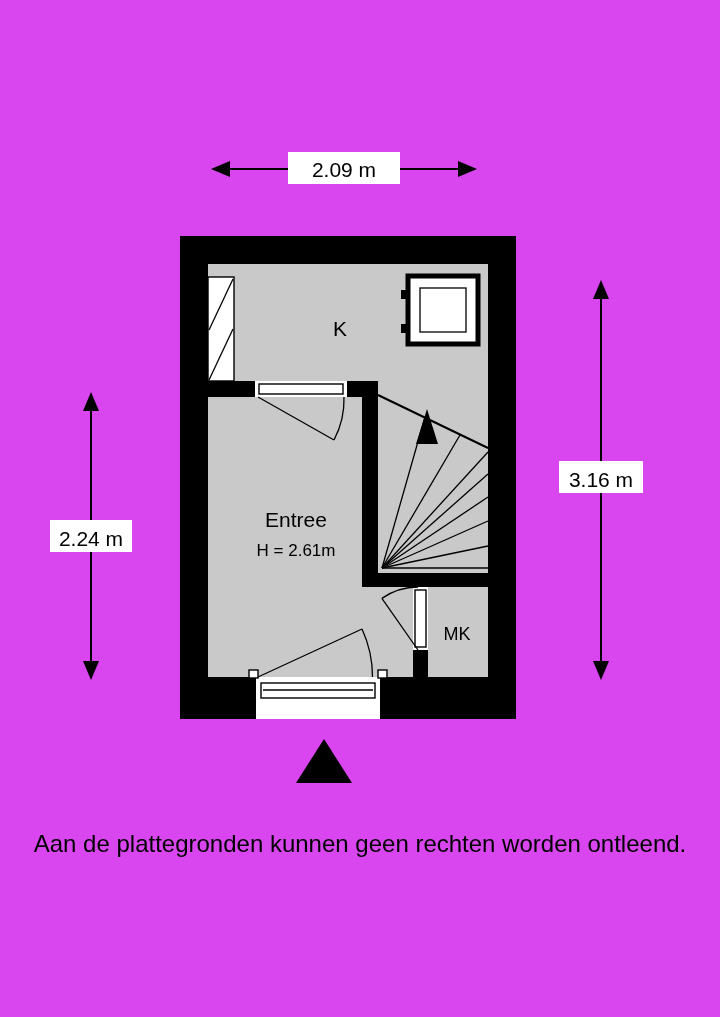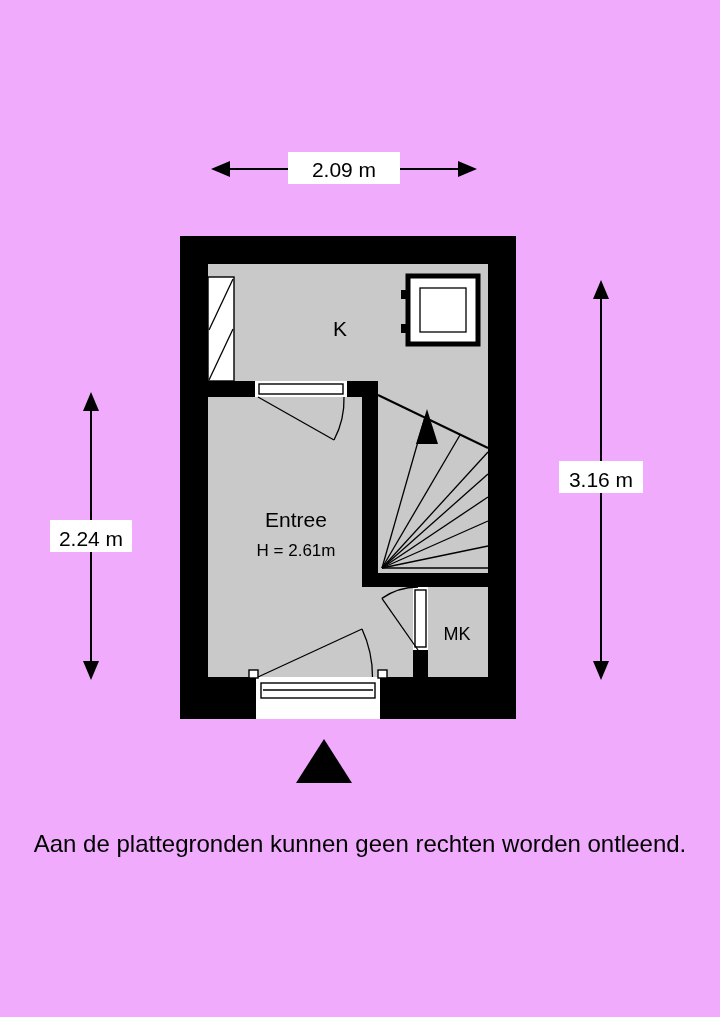--- a/index.html
+++ b/index.html
@@ -1,20 +1,20 @@
 <!DOCTYPE html>
 <html><head>
 <meta charset="utf-8">
 <style>
   html, body { margin: 0; padding: 0; background: #ffffff; }
   .page {
     position: relative;
     width: 720px;
     height: 1017px;
-    background: #f0abfc;
+    background: #d946ef;
     font-family: "Liberation Sans", sans-serif;
     overflow: hidden;
   }
   svg { display: block; }
   text { font-family: "Liberation Sans", sans-serif; fill: #000000; }
   .dim-label   { font-size: 21px; text-anchor: middle; }
   .room-label  { font-size: 21px; text-anchor: middle; }
   .room-sub    { font-size: 17px; text-anchor: middle; }
   .mk-label    { font-size: 18px; text-anchor: middle; }
   .disclaimer  { font-size: 24px; text-anchor: middle; }

